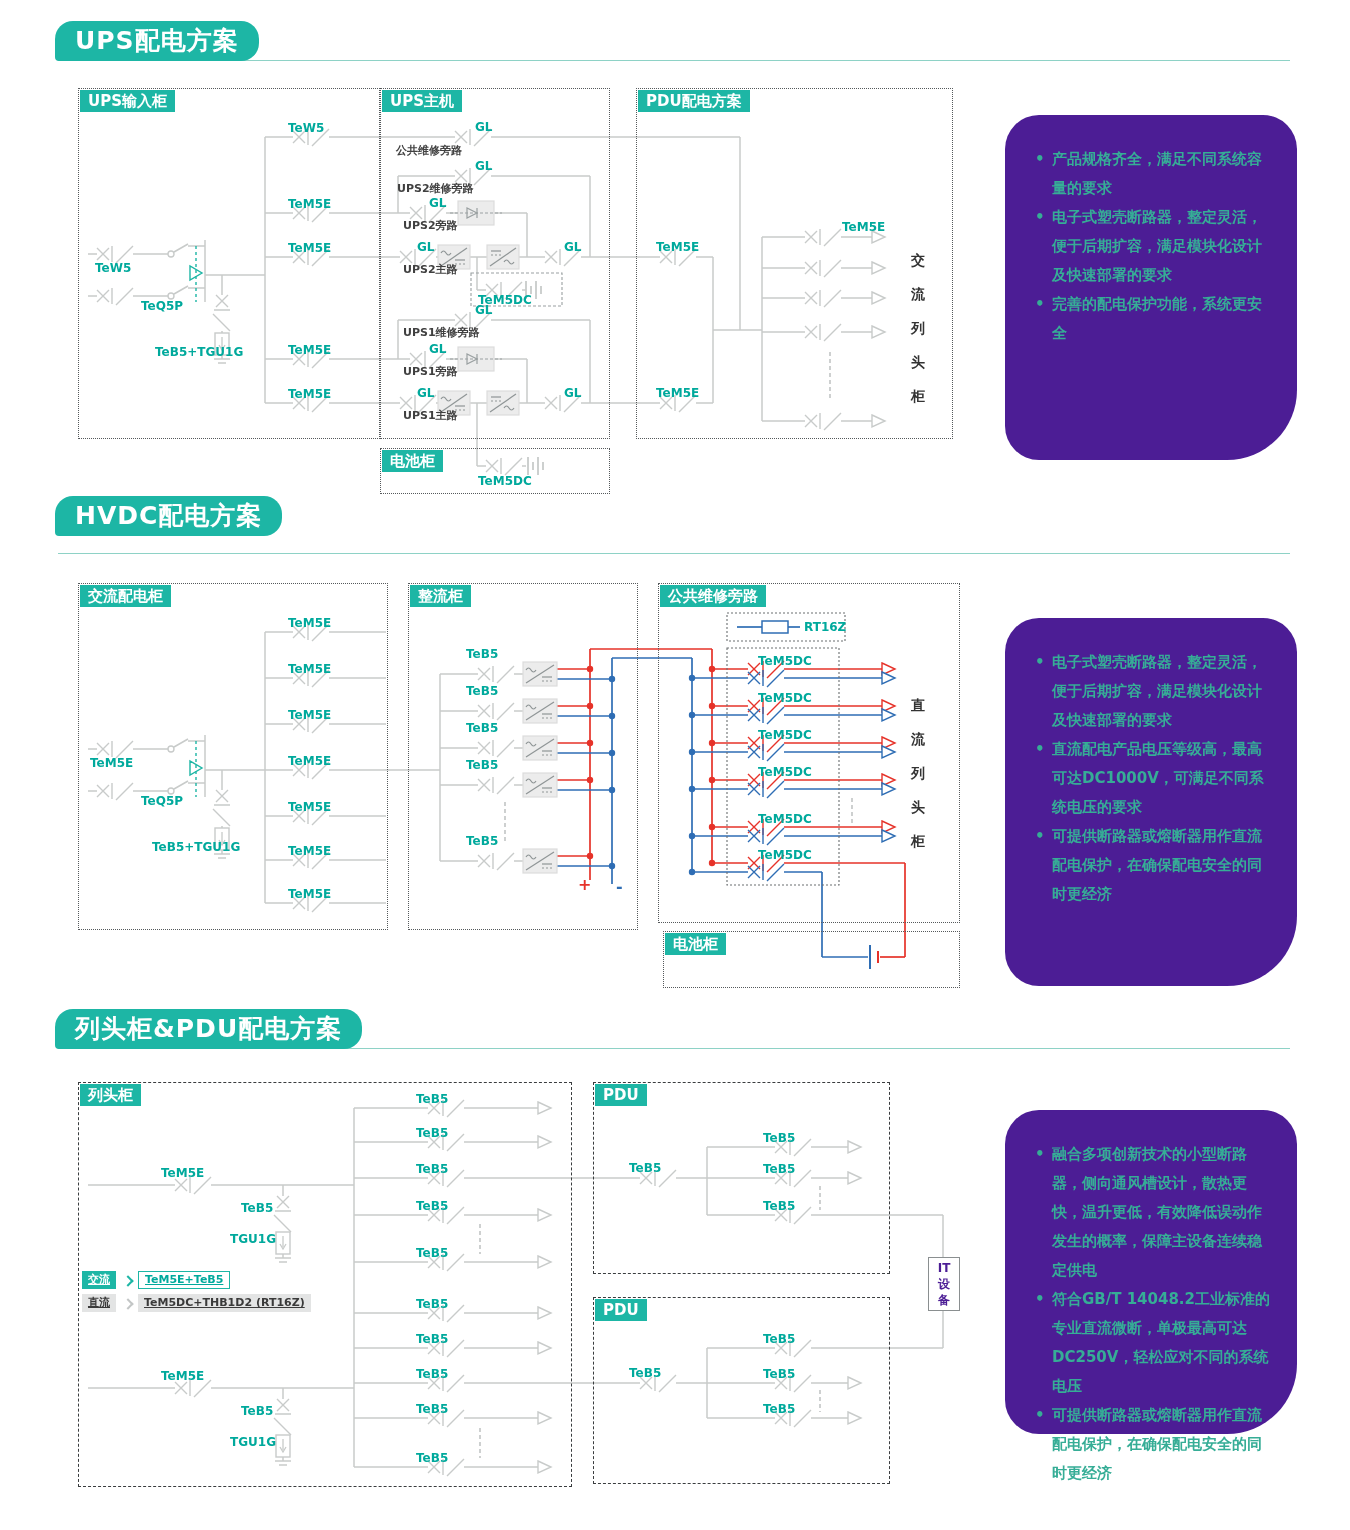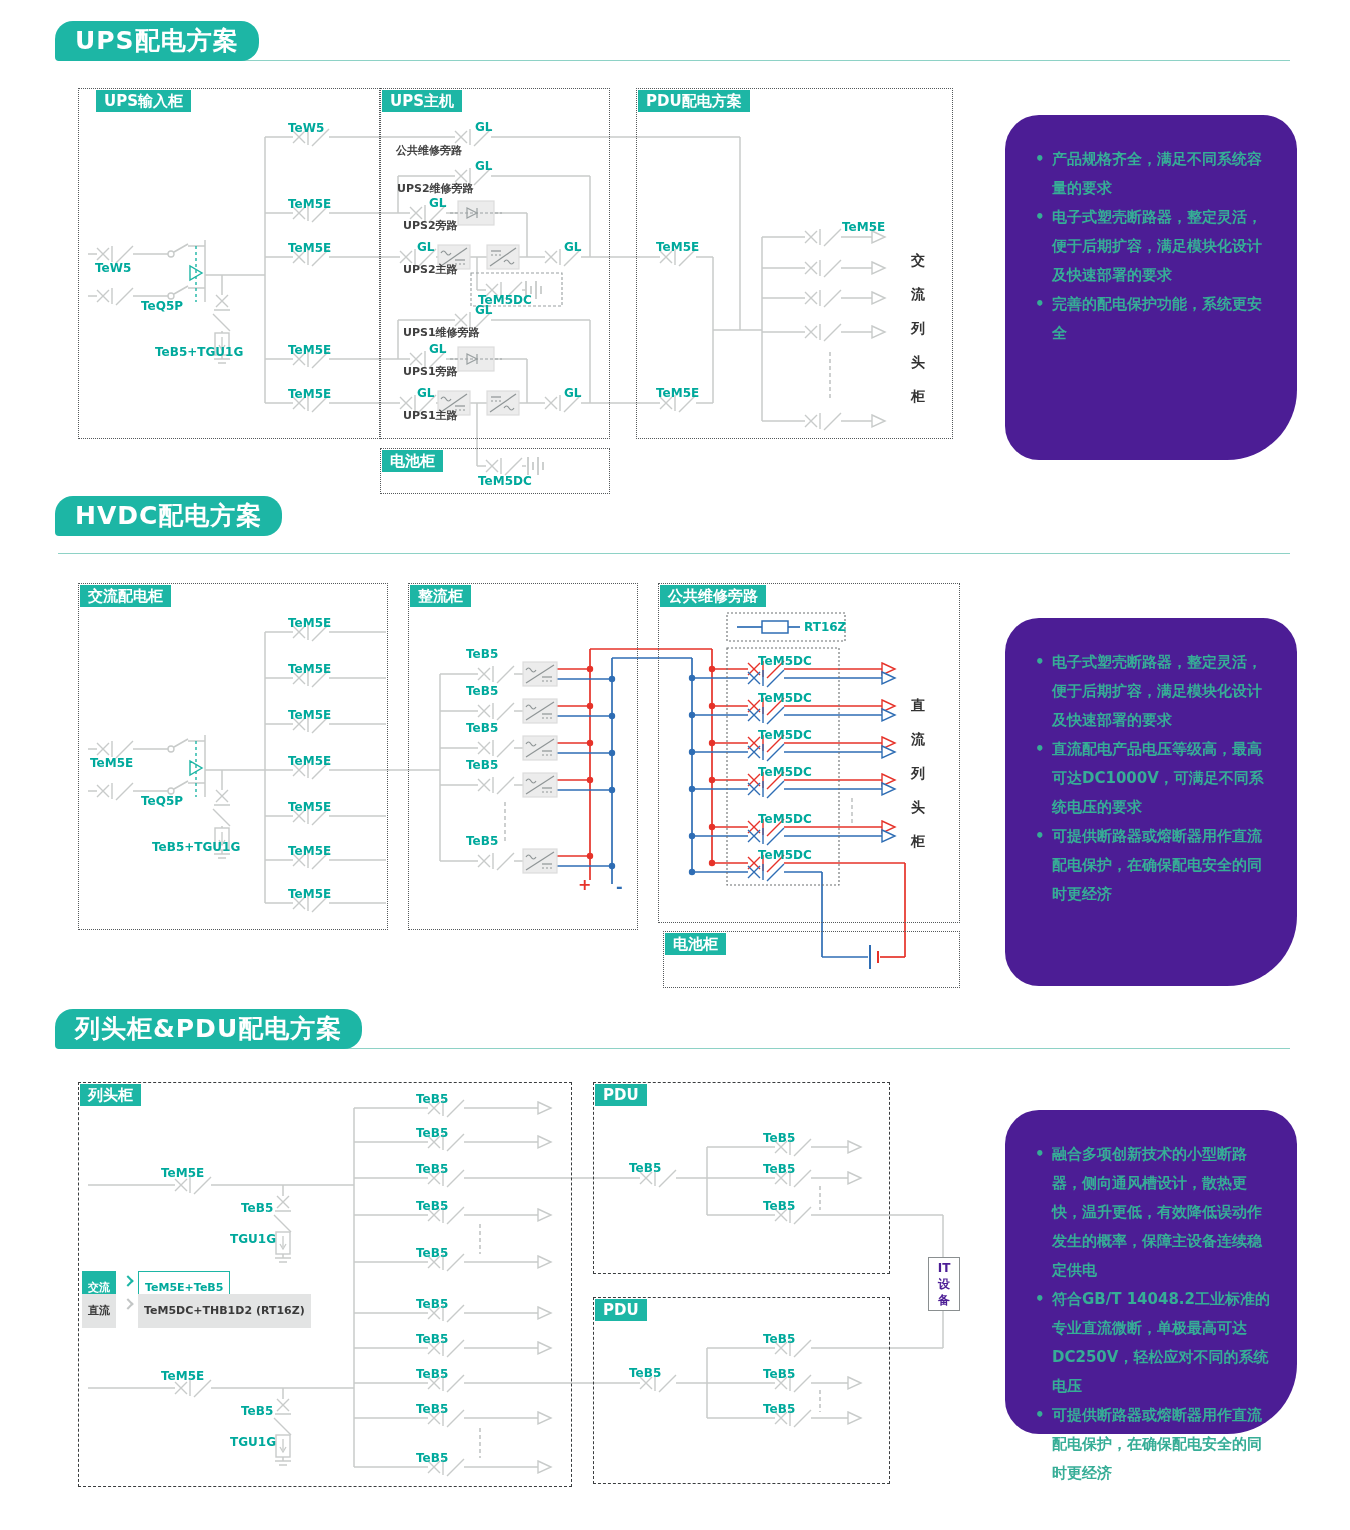--- a/index.html
+++ b/index.html
@@ -21,21 +21,21 @@
   .vt{position:absolute;font:bold 14px/34px "DejaVu Sans",sans-serif;color:#333;
       white-space:pre-line;text-align:center;z-index:2;}
   .itbox{position:absolute;border:1px solid #8a8f90;background:#fff;font:bold 12px/16px "DejaVu Sans",sans-serif;
          color:#4c1d95;white-space:pre-line;text-align:center;z-index:2;padding:2px 0;}
   .panel{position:absolute;background:#4c1d95;border-radius:34px 34px 70px 34px;
          padding:30px 24px 0 28px;box-sizing:border-box;z-index:1;}
   .panel ul{margin:0;padding:0;list-style:none;}
   .panel li{position:relative;padding-left:19px;font:15px/29px "DejaVu Sans",sans-serif;
             color:#36ad96;font-weight:bold;}
   .panel li:before{content:"\2022";position:absolute;left:2px;color:#36ad96;}
-  .lgt{position:absolute;font:bold 11px/18px "DejaVu Sans",sans-serif;padding:8px 6px;z-index:2;white-space:nowrap;}
+  .lgt{position:absolute;font:bold 11px/18px "DejaVu Sans",sans-serif;padding:0 6px;z-index:2;white-space:nowrap;text-decoration:underline;}
   .lgt.t1{background:#1db6a5;color:#fff;}
   .lgt.b1{border:1px solid #1db6a5;color:#00a99c;background:#fff;line-height:16px;}
   .lgt.t2{background:#e3e4e4;color:#3a3a3a;}
   .lgt.b2{background:#e3e4e4;color:#3a3a3a;}
   .chv{position:absolute;width:6px;height:6px;border-right:2px solid #1db6a5;border-top:2px solid #1db6a5;
        transform:rotate(45deg);z-index:2;}
   .chv.g{border-color:#c3c6c6;}
 </style>
 </head>
 <body>
@@ -488,21 +488,21 @@
   <div class="box" style="left:380px;top:448px;width:228px;height:44px"></div>
   <div class="box" style="left:636px;top:88px;width:315px;height:349px"></div>
   <div class="box" style="left:78px;top:583px;width:308px;height:345px"></div>
   <div class="box" style="left:408px;top:583px;width:228px;height:345px"></div>
   <div class="box" style="left:658px;top:583px;width:300px;height:338px"></div>
   <div class="box" style="left:663px;top:931px;width:295px;height:55px"></div>
   <div class="box box3" style="left:78px;top:1082px;width:492px;height:403px"></div>
   <div class="box box3" style="left:593px;top:1082px;width:295px;height:190px"></div>
   <div class="box box3" style="left:593px;top:1297px;width:295px;height:185px"></div>
 
-  <div class="cab" style="left:96px;top:90px">UPS输入柜</div>
+  <div class="cab" style="left:80px;top:90px">UPS输入柜</div>
   <div class="cab" style="left:382px;top:90px">UPS主机</div>
   <div class="cab" style="left:382px;top:450px">电池柜</div>
   <div class="cab" style="left:638px;top:90px">PDU配电方案</div>
   <div class="cab" style="left:80px;top:585px">交流配电柜</div>
   <div class="cab" style="left:410px;top:585px">整流柜</div>
   <div class="cab" style="left:660px;top:585px">公共维修旁路</div>
   <div class="cab" style="left:665px;top:933px">电池柜</div>
   <div class="cab" style="left:80px;top:1084px">列头柜</div>
   <div class="cab" style="left:595px;top:1084px">PDU</div>
   <div class="cab" style="left:595px;top:1299px">PDU</div>

